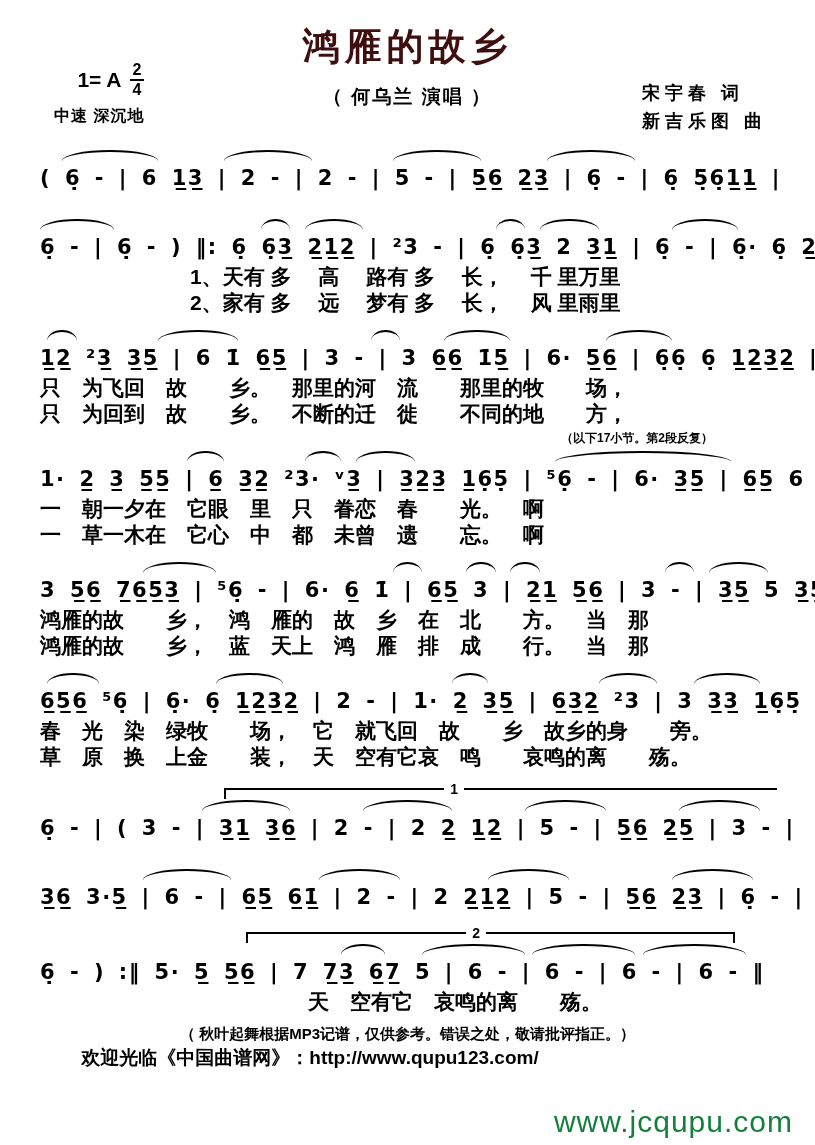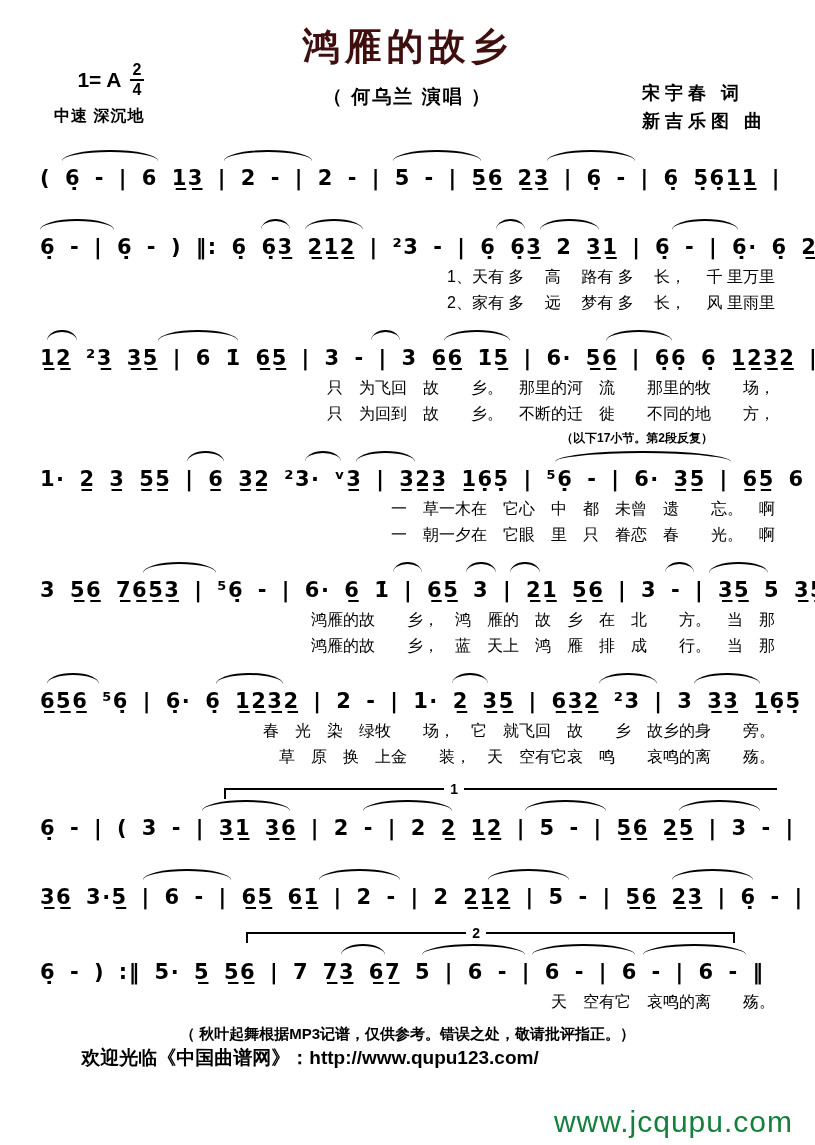--- a/index.html
+++ b/index.html
@@ -43,22 +43,22 @@
     border-top:2px solid #000;
     border-radius:50% 50% 0 0 / 100% 100% 0 0;
   }
   .notes{
     font-family:"DejaVu Sans","Liberation Sans",sans-serif;
     font-size:21px;font-weight:bold;
     letter-spacing:1.5px;word-spacing:5px;
     line-height:34px;white-space:nowrap;
   }
   .lyric{
-    font-size:16px;font-weight:normal;
-    line-height:26px;white-space:nowrap;text-align:right;
+    font-size:21px;font-weight:bold;
+    line-height:26px;white-space:nowrap;
   }
   .ind-sm{padding-left:150px;}
   .ind-lg{padding-left:268px;}
   .mb-lg{margin-bottom:22px;}
   .mb-md{margin-bottom:12px;}
   .mb-sm{margin-bottom:8px;}
   .annot{
     text-align:right;padding-right:62px;
     font-size:12px;font-weight:bold;
     line-height:22px;
@@ -156,22 +156,22 @@
   <div class="annot">（以下17小节。第2段反复）</div>
 
   <div class="system mb-md">
     <div class="arcs">
       <span class="arc" style="left:20%;width:5%"></span>
       <span class="arc" style="left:36%;width:5%"></span>
       <span class="arc" style="left:43%;width:8%"></span>
       <span class="arc" style="left:70%;width:24%"></span>
     </div>
     <div class="notes">1· 2̲ 3̲ 5̲5̲ | 6̲ 3̲2̲ ²3· ᵛ3̲ | 3̲2̲3̲ 1̲6̣5̣ | ⁵6̣ - | 6· 3̲5̲ | 6̲5̲ 6 5̃ |</div>
+    <div class="lyric">一　朝一夕在　它眼　里　只　眷恋　春　　光。　啊</div>
     <div class="lyric">一　草一木在　它心　中　都　未曾　遗　　忘。　啊</div>
-    <div class="lyric">一　朝一夕在　它眼　里　只　眷恋　春　　光。　啊</div>
   </div>
 
   <div class="system mb-md">
     <div class="arcs">
       <span class="arc" style="left:14%;width:10%"></span>
       <span class="arc" style="left:48%;width:4%"></span>
       <span class="arc" style="left:58%;width:4%"></span>
       <span class="arc" style="left:64%;width:4%"></span>
       <span class="arc" style="left:85%;width:4%"></span>
       <span class="arc" style="left:91%;width:8%"></span>

